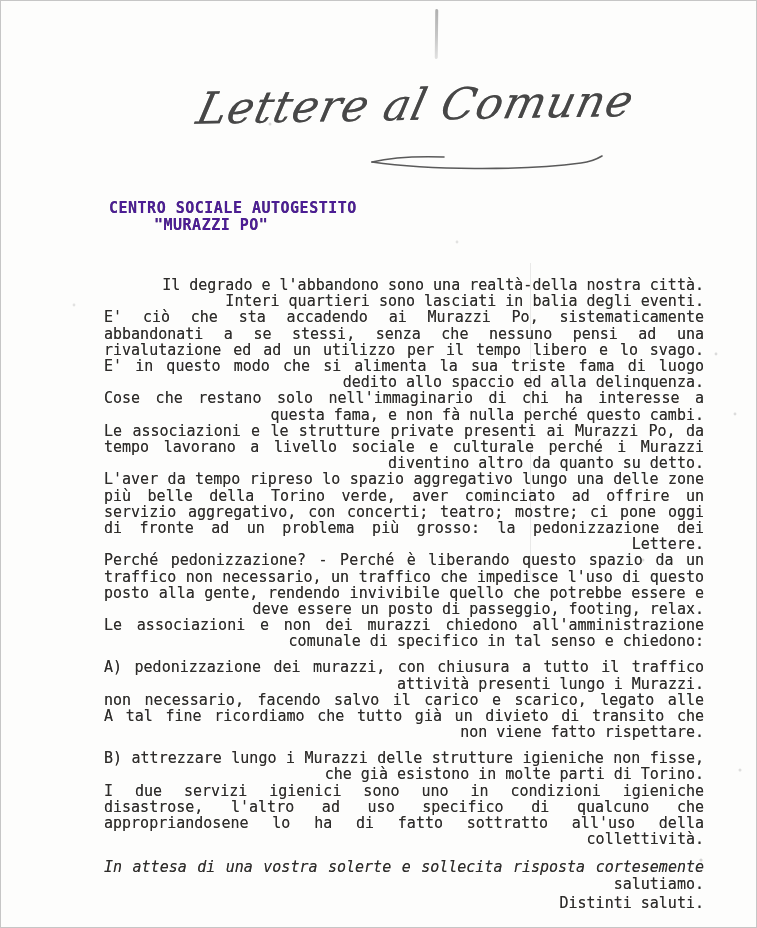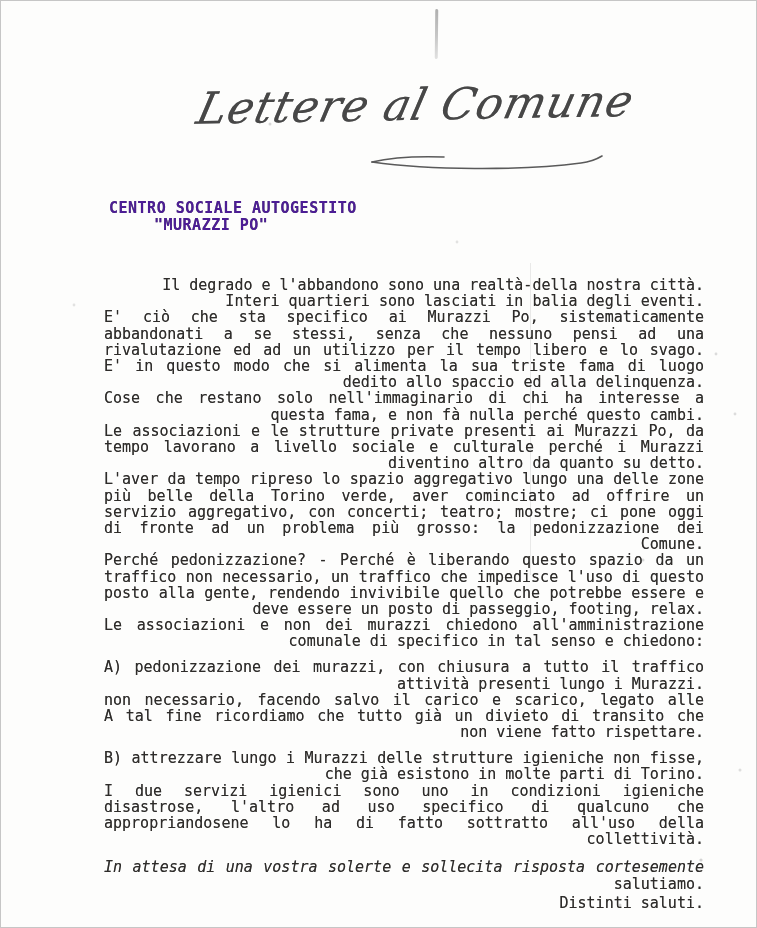--- a/index.html
+++ b/index.html
@@ -84,35 +84,35 @@
 
   <div class="sender">
     <div class="l1">CENTRO SOCIALE AUTOGESTITO</div>
     <div class="l2">"MURAZZI PO"</div>
   </div>
 
   <div class="letter-body">
 
   <div class="line a-l">Il degrado e l'abbandono sono una realtà-della nostra città.</div>
       <div class="line a-l">Interi quartieri sono lasciati in balia degli eventi.</div>
-      <div class="line a-j">E' ciò che sta specifico ai Murazzi Po, sistematicamente</div>
+      <div class="line a-j">E' ciò che sta accadendo ai Murazzi Po, sistematicamente</div>
       <div class="line a-j">abbandonati a se stessi, senza che nessuno pensi ad una</div>
       <div class="line a-j">rivalutazione ed ad un utilizzo per il tempo libero e lo svago.</div>
       <div class="line a-j">E' in questo modo che si alimenta la sua triste fama di luogo</div>
       <div class="line a-l">dedito allo spaccio ed alla delinquenza.</div>
       <div class="line a-j">Cose che restano solo nell'immaginario di chi ha interesse a</div>
       <div class="line a-l">questa fama, e non fà nulla perché questo cambi.</div>
       <div class="line a-j">Le associazioni e le strutture private presenti ai Murazzi Po, da</div>
       <div class="line a-j">tempo lavorano a livello sociale e culturale perché i Murazzi</div>
       <div class="line a-l">diventino altro da quanto su detto.</div>
       <div class="line a-j">L'aver da tempo ripreso lo spazio aggregativo lungo una delle zone</div>
       <div class="line a-j">più belle della Torino verde, aver cominciato ad offrire un</div>
       <div class="line a-j">servizio aggregativo, con concerti; teatro; mostre; ci pone oggi</div>
       <div class="line a-j">di fronte ad un problema più grosso: la pedonizzazione dei</div>
-      <div class="line a-l">Comune.</div>
+      <div class="line a-l">Lettere.</div>
       <div class="line a-j">Perché pedonizzazione? - Perché è liberando questo spazio da un</div>
       <div class="line a-j">traffico non necessario, un traffico che impedisce l'uso di questo</div>
       <div class="line a-j">posto alla gente, rendendo invivibile quello che potrebbe essere e</div>
       <div class="line a-l">deve essere un posto di passeggio, footing, relax.</div>
       <div class="line a-j">Le associazioni e non dei murazzi chiedono all'amministrazione</div>
       <div class="line a-l">comunale di specifico in tal senso e chiedono:</div>
       <div class="line a-j" style="margin-top: 9.72px;">A) pedonizzazione dei murazzi, con chiusura a tutto il traffico</div>
       <div class="line a-l">attività presenti lungo i Murazzi.</div>
       <div class="line a-j">non necessario, facendo salvo il carico e scarico, legato alle</div>
       <div class="line a-j">A tal fine ricordiamo che tutto già un divieto di transito che</div>

